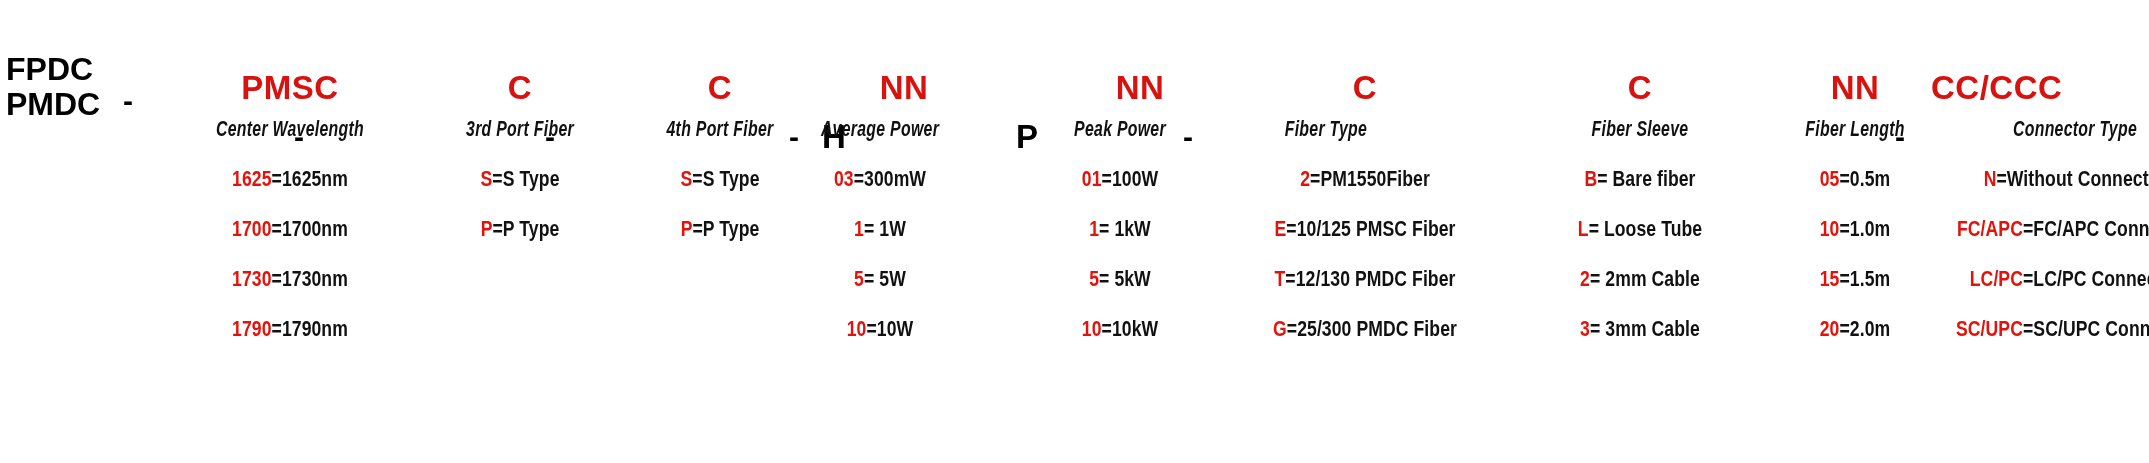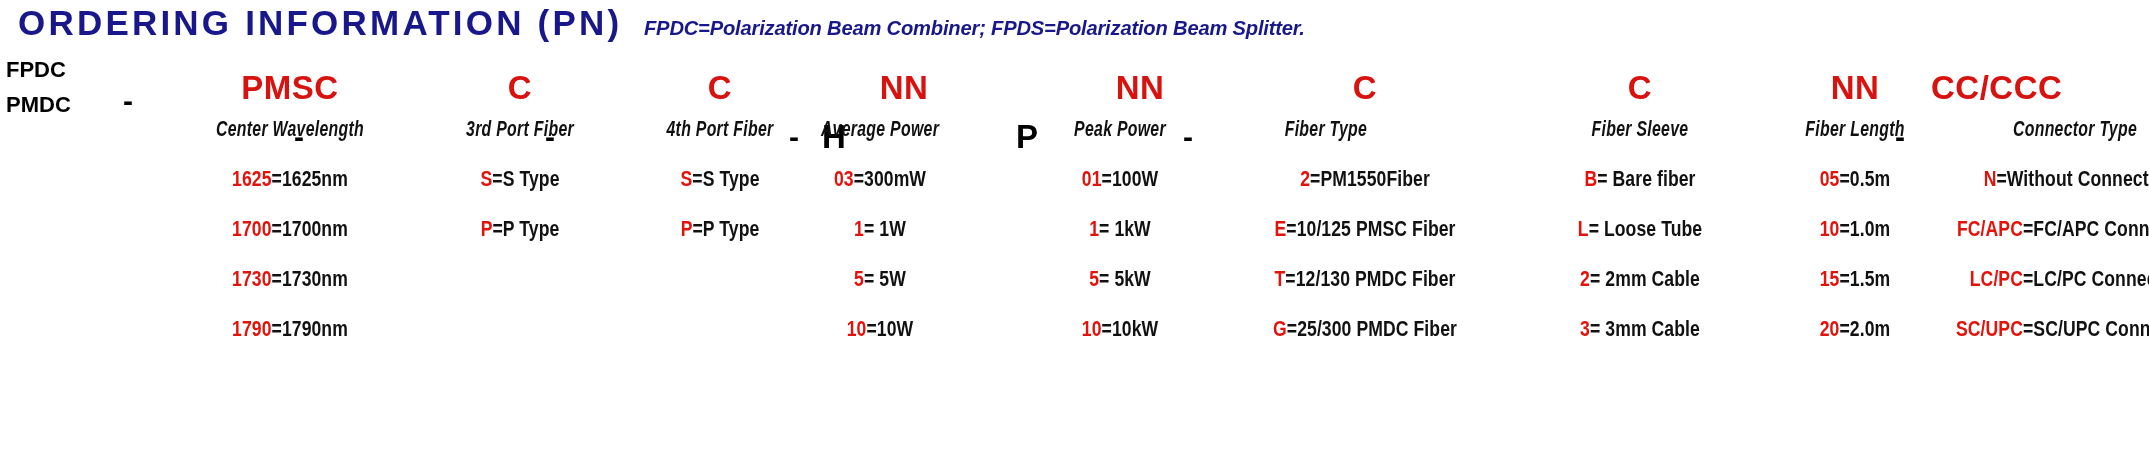--- a/index.html
+++ b/index.html
@@ -54,21 +54,21 @@
 
   
   #prefix-block {
     position: absolute;
     left: 6px;
     top: 52px;
     width: 150px;
     text-align: left;
   }
   .prefix-line {
-    font-size: 22px;
+    font-size: 32px;
     font-weight: bold;
     color: #000000;
     line-height: 35px;
     letter-spacing: 0px;
     white-space: nowrap;
   }
   #prefix-dash {
     position: absolute;
     left: 123px;
     top: 86px;
@@ -158,24 +158,20 @@
   .opt-r0 { top: 115px; }
   .opt-r1 { top: 165px; }
   .opt-r2 { top: 215px; }
   .opt-r3 { top: 265px; }
 </style>
 </head>
 <body>
 
 <div id="page">
 
-  <div id="title-band">
-    <div id="page-title">ORDERING INFORMATION (PN)</div>
-    <div id="title-note">FPDC=Polarization Beam Combiner; FPDS=Polarization Beam Splitter.</div>
-  </div>
 
   <div id="prefix-block">
     <div class="prefix-line">FPDC</div>
     <div class="prefix-line">PMDC</div>
   </div>
   <div id="prefix-dash">-</div>
 
   <div id="columns">
 
     <div class="sep-std" style="left:144px;">-</div>

